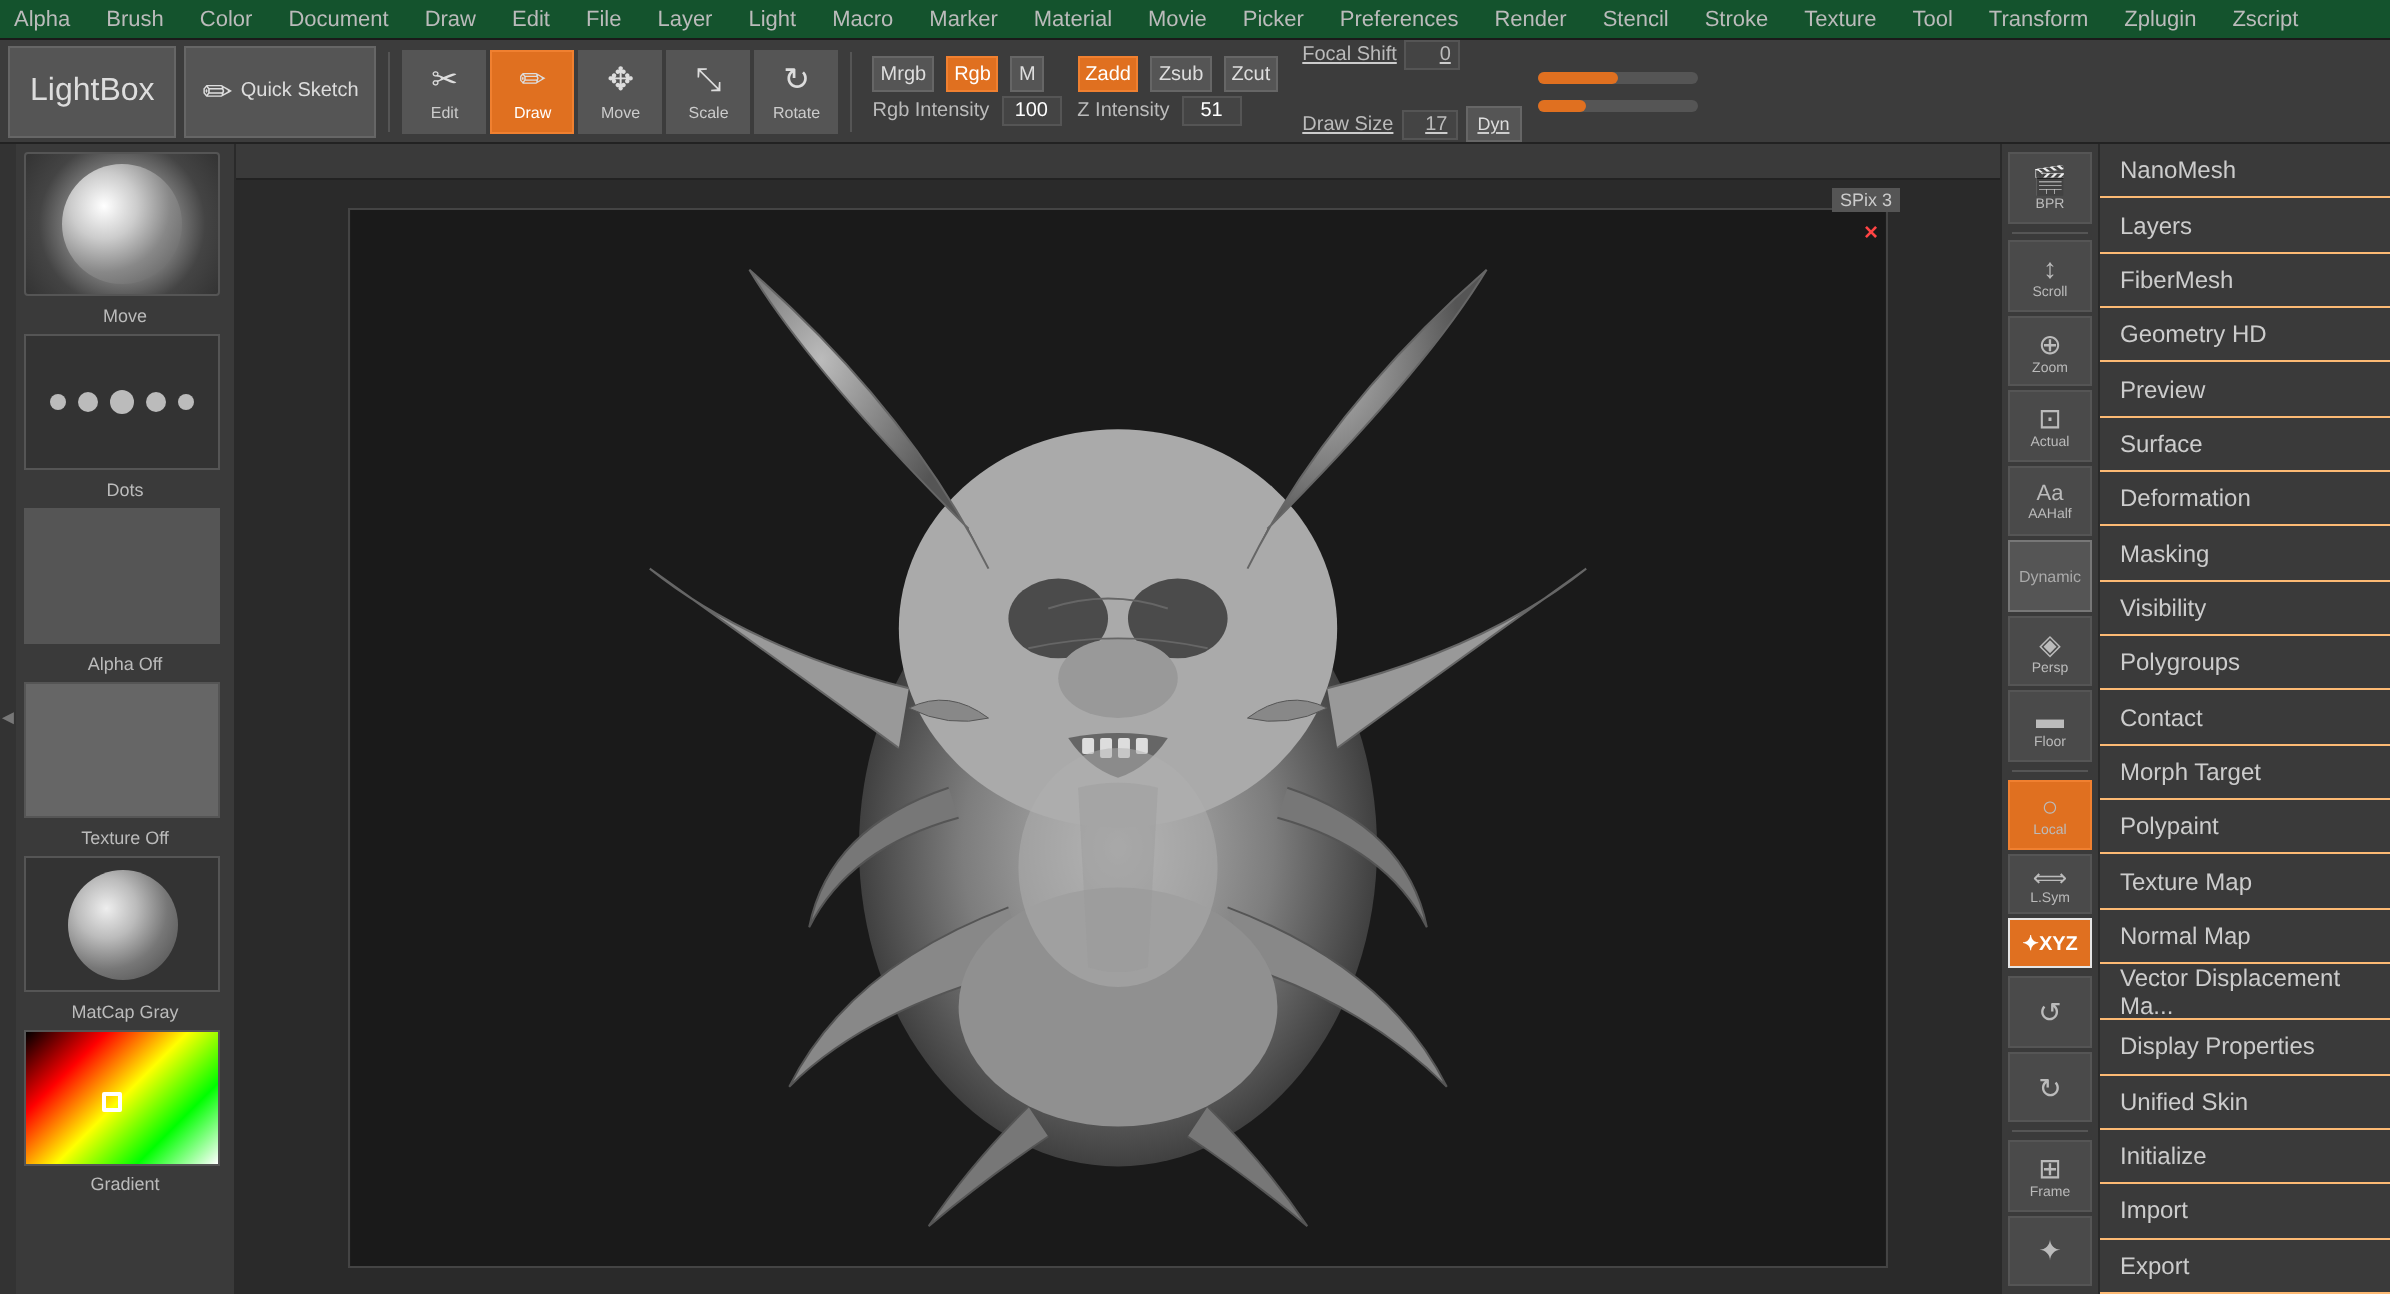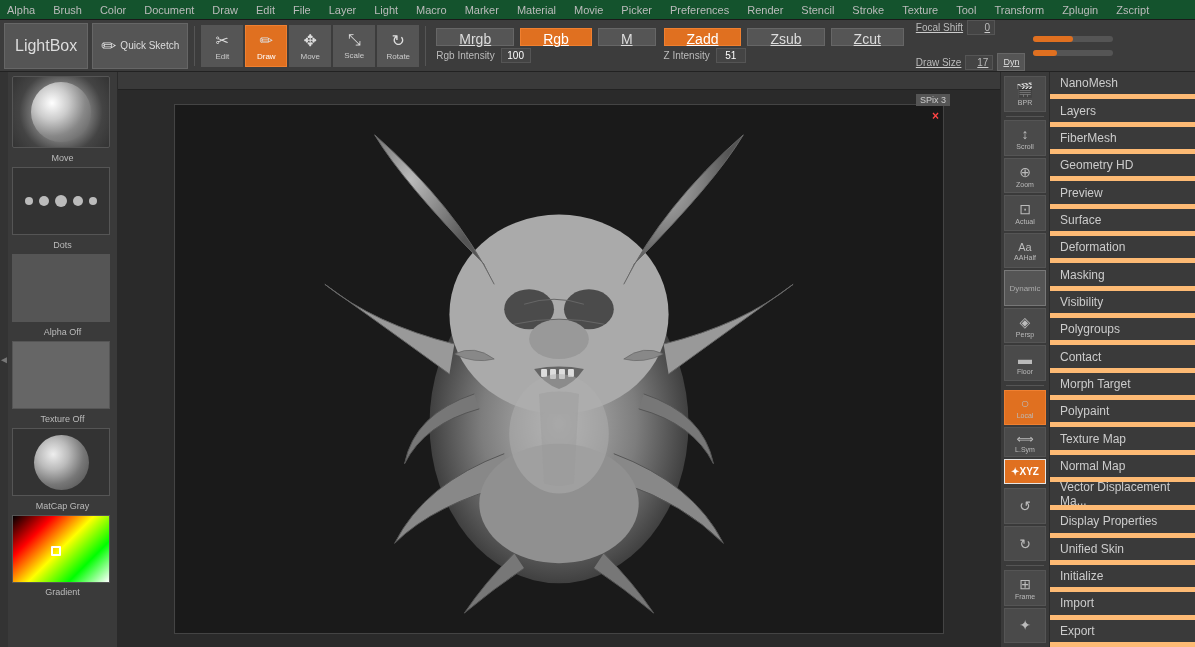--- a/index.html
+++ b/index.html
@@ -125,25 +125,24 @@
     }
     .param-row {
       display: flex;
       align-items: center;
       gap: 6px;
     }
     .param-btn {
       background: #555;
       border: 1px solid #666;
       color: #ddd;
-      padding: 2px 22px;
-      font-size: 14px;
+      padding: 2px 3px;
+      font-size: 10px;
       cursor: pointer;
       height: 18px;
-      text-decoration: underline;
     }
     .param-btn.active-orange {
       background: #e07020;
       border-color: #f08030;
       color: #fff;
     }
     .param-label {
       font-size: 10px;
       color: #bbb;
     }
@@ -405,21 +404,21 @@
     }
 
     .panel-item {
       height: 28px;
       display: flex;
       align-items: center;
       padding: 0 10px;
       cursor: pointer;
       font-size: 12px;
       color: #ccc;
-      border-bottom: 5px solid #fdba74;
+      border-bottom: 1px solid #fdba74;
     }
 
     .spix-badge {
       background: #555;
       color: #ccc;
       font-size: 9px;
       padding: 1px 4px;
       position: absolute;
       top: 4px;
       right: 50px;

